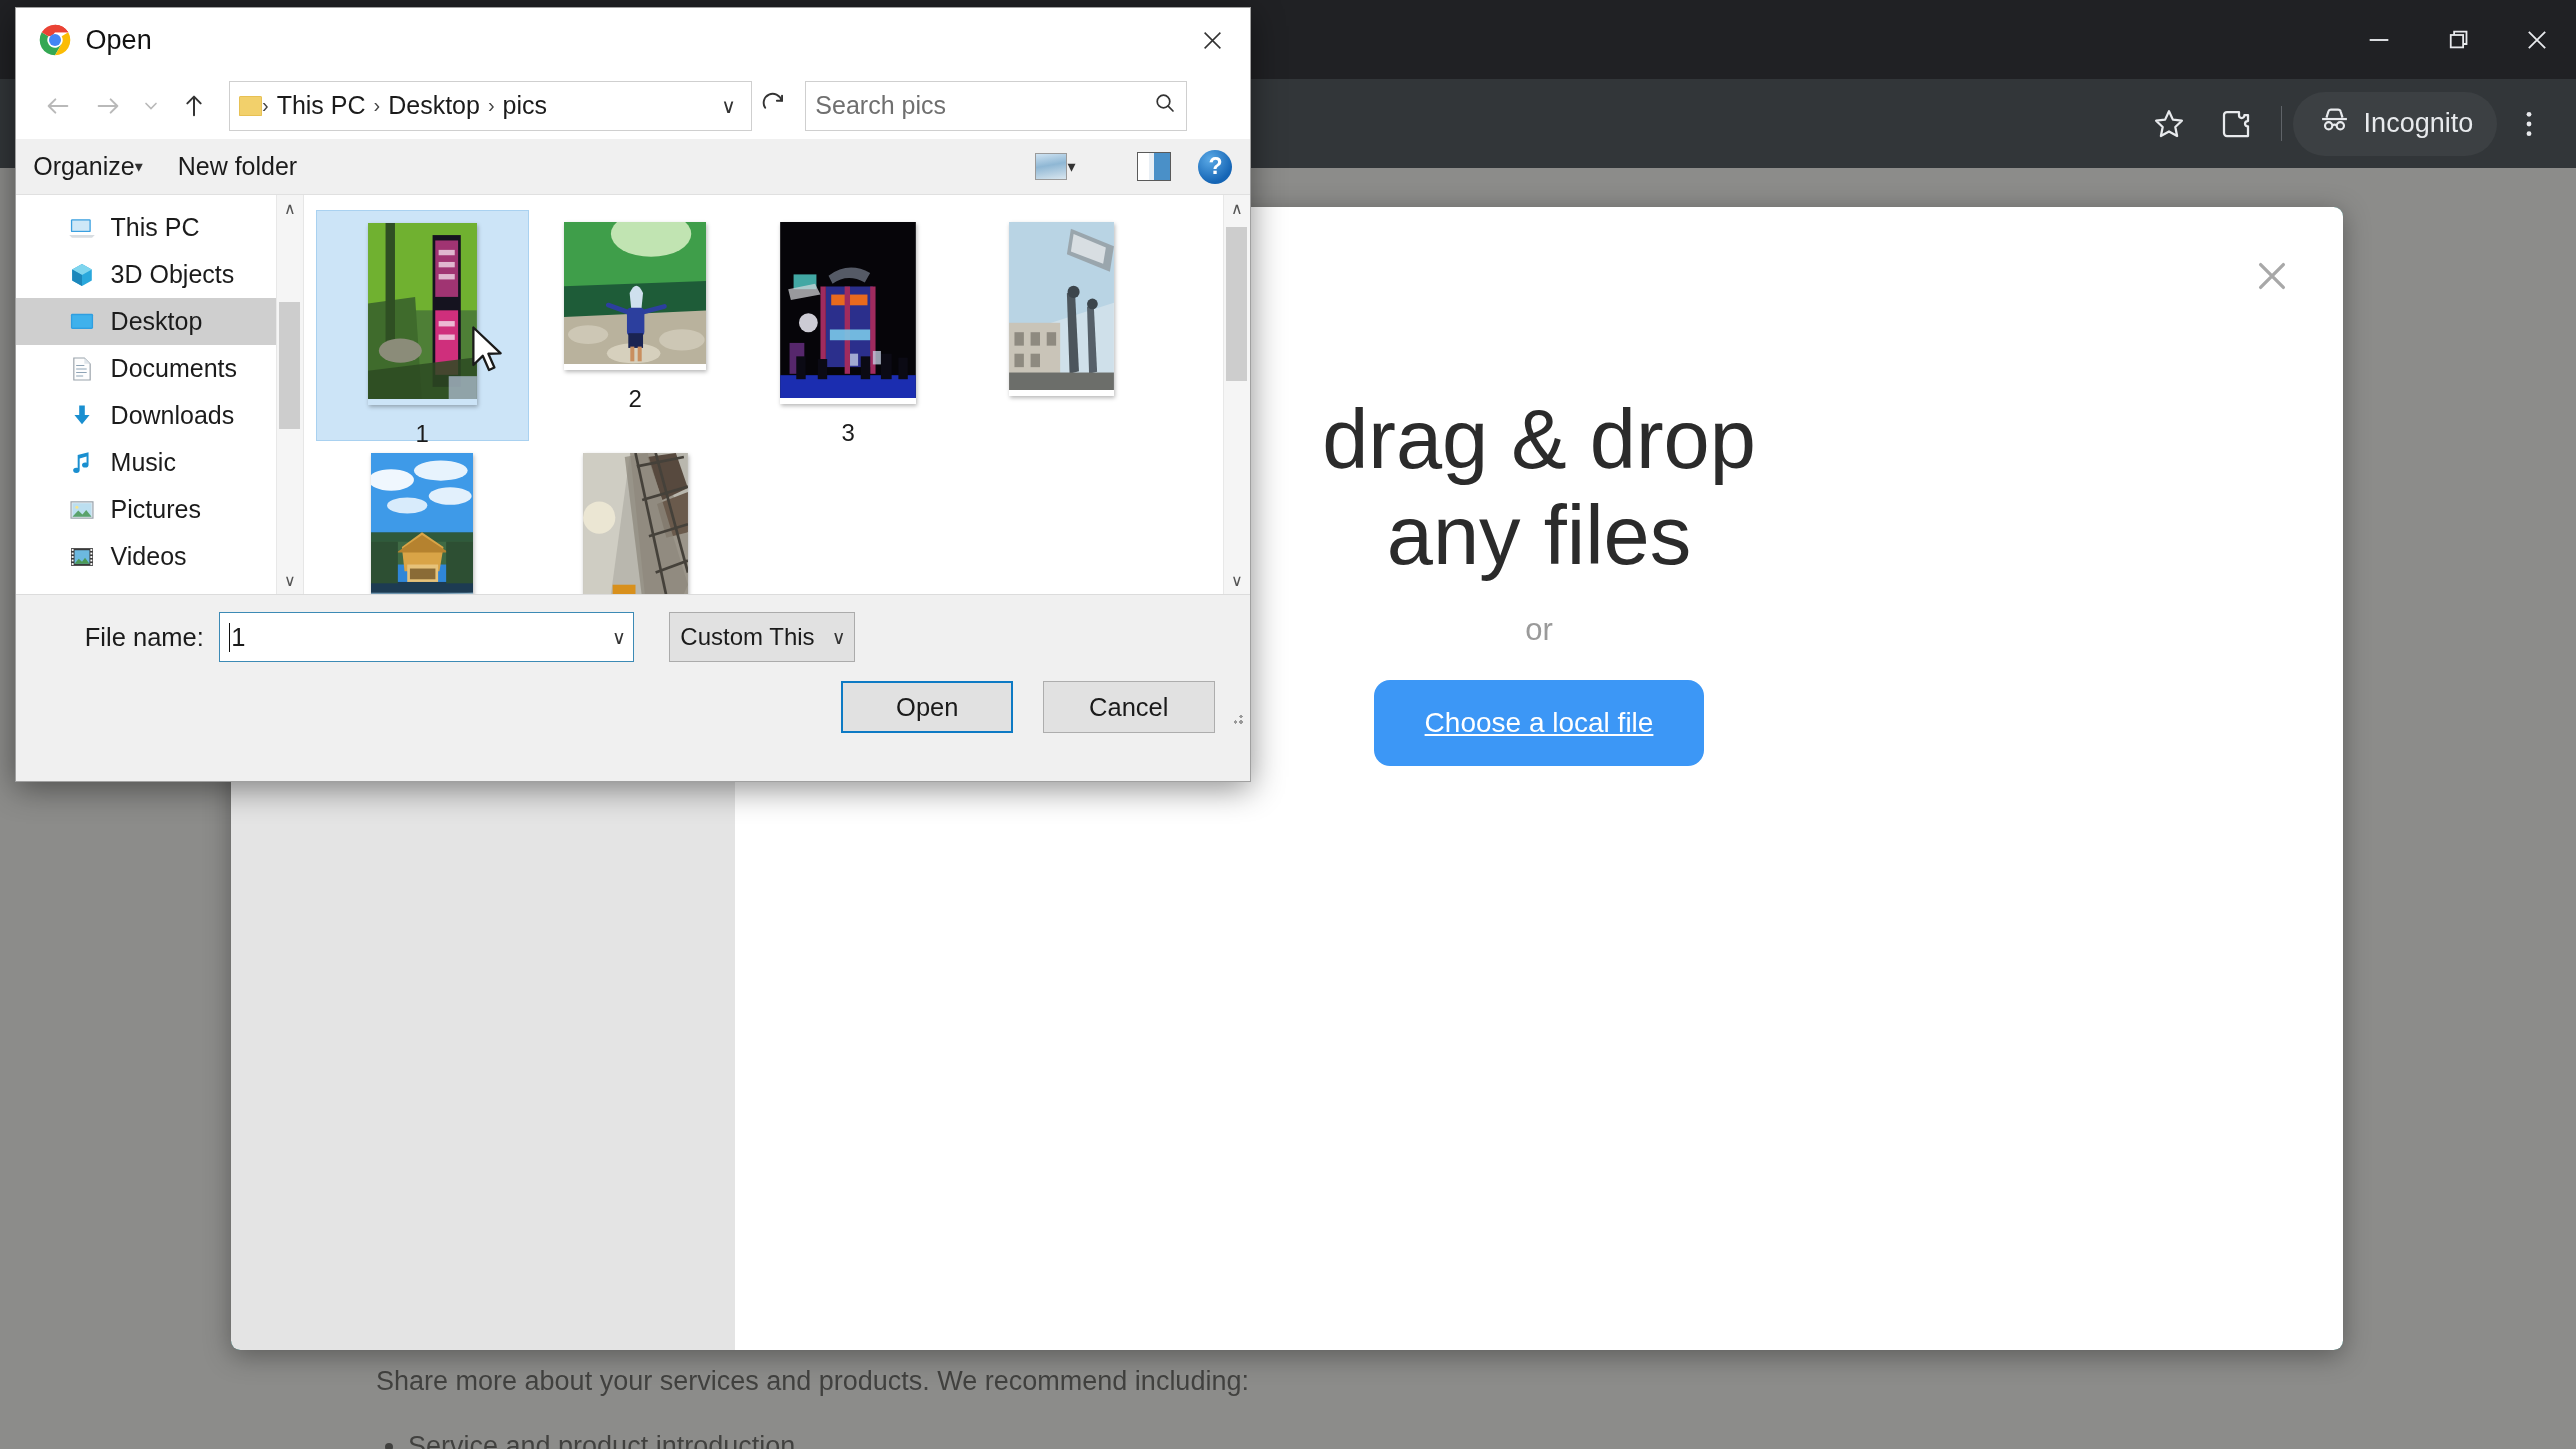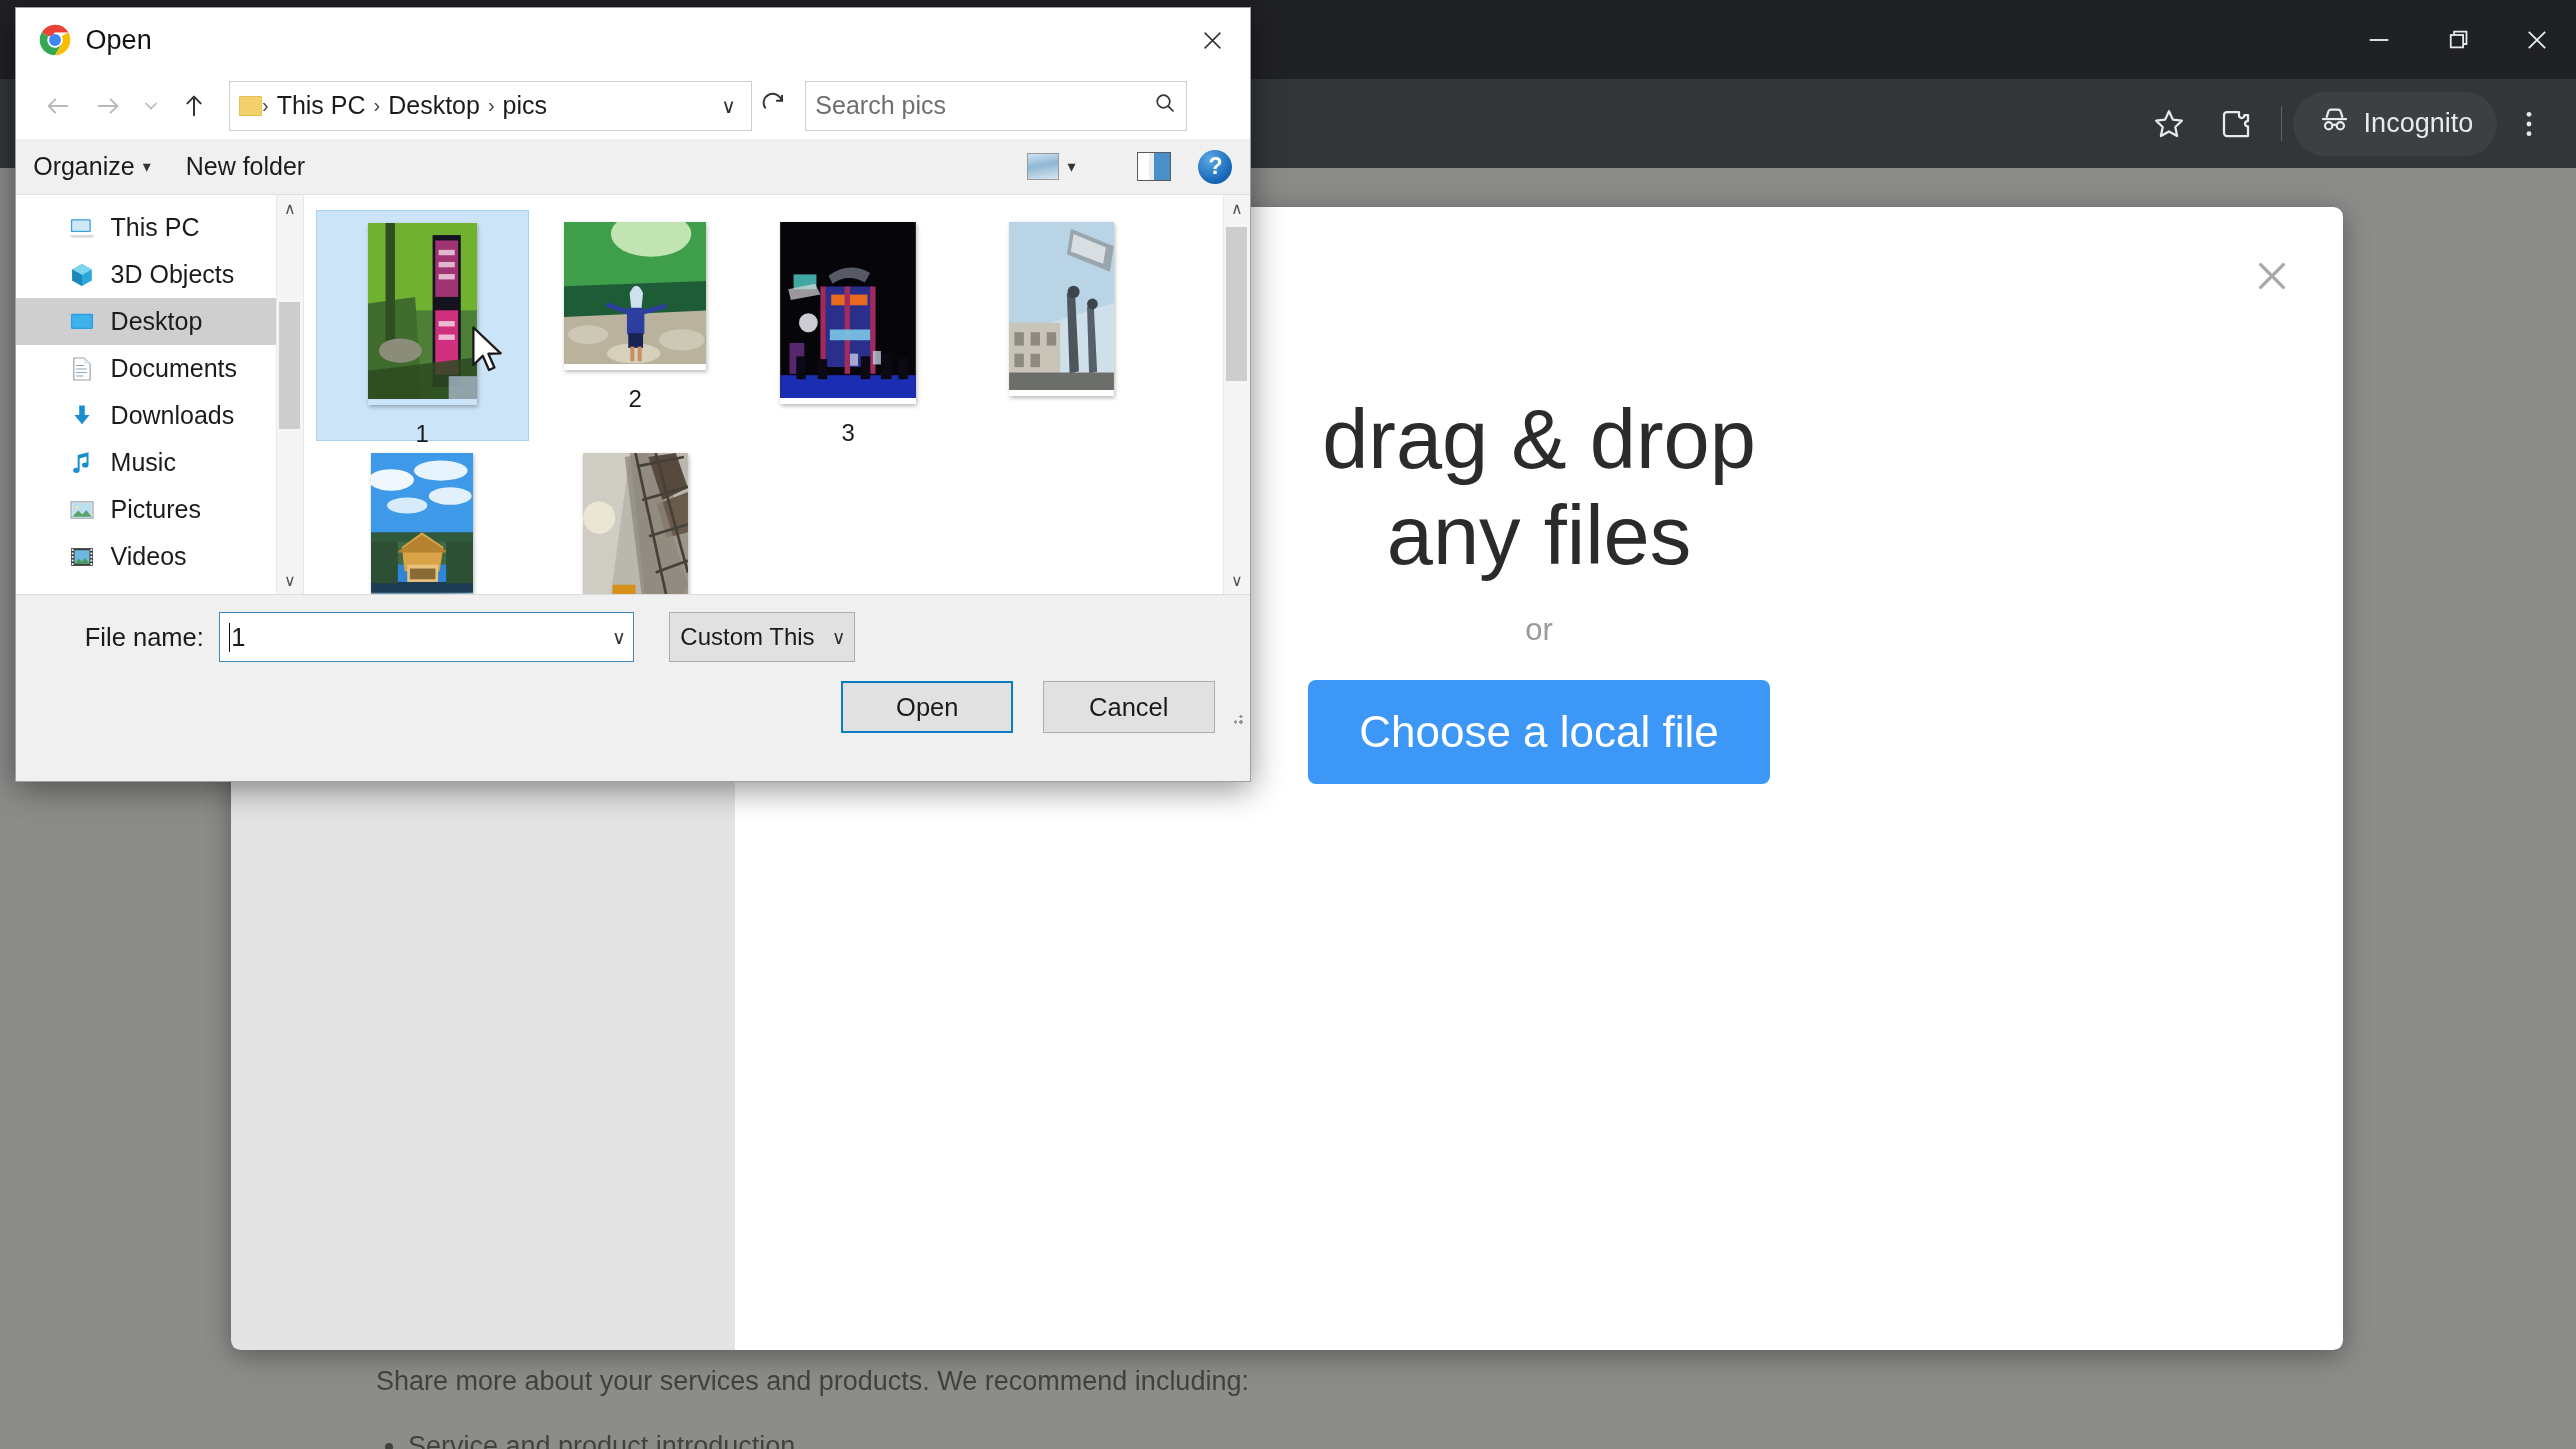--- a/index.html
+++ b/index.html
@@ -102,22 +102,22 @@
     position: absolute; left: 0; right: 0; top: 185px;
     text-align: center;
   }
   .uc-headline {
     font-size: 83px; line-height: 1.16; color: #2b2b2b; font-weight: 400;
   }
   .uc-or { margin-top: 27px; font-size: 31px; color: #9a9a9a; }
   .uc-choose {
     display: inline-block; margin-top: 32px;
     background: #3c97f6; color: #fff;
-    font-size: 44px; padding: 27px 51px; border-radius: 8px;
-    border: none; cursor: pointer;
+    font-size: 28px; padding: 27px 51px; border-radius: 16px;
+    border: none; cursor: pointer; text-decoration: underline;
   }
 
   
   #open-dialog {
     position: absolute; left: 14.8px; top: 7px;
     width: 1236px; height: 775px;
     background: #f0f0f0;
     border: 0.7px solid #a0a0a0;
     box-shadow: 0 6.7px 31px rgba(0,0,0,.45);
     font-size: 25px; color: #1b1b1b;
@@ -160,21 +160,21 @@
     border: 0.7px solid #cfcfcf; background:#fff;
     display: flex; align-items: center; padding: 0 9.4px;
   }
   .search-placeholder { flex: 1; color: #6f6f6f; font-size: 25px; }
 
   .od-toolbar {
     height: 56px; background: #f0f0f0;
     display: flex; align-items: center; padding: 0 17.4px;
     border-bottom: 0.7px solid #e0e0e0;
   }
-  .od-tb-item { font-size: 25px; color: #1b1b1b; margin-right: 35px; display:flex; align-items:center; gap:8px; }
+  .od-tb-item { font-size: 25px; color: #1b1b1b; margin-right: 35px; display:flex; align-items:center; gap:0; }
   .od-tb-caret { font-size: 16px; color:#333; }
   .od-tb-right { margin-left: auto; display: flex; align-items: center; gap: 27px; }
   .view-icon { width: 32px; height: 27px; border: 1.3px solid #9a9a9a; background: linear-gradient(170deg,#cfe3f2 0%,#8fb7d4 45%,#d9e6ef 100%); }
   .pane-icon { width: 34px; height: 29.5px; border: 1.3px solid #5a5a5a; display: flex; }
   .pane-icon i { display:block; height:100%; }
   .help-icon {
     width: 34px; height: 34px; border-radius: 50%;
     background: radial-gradient(circle at 35% 28%, #5aa9e6 0%, #1565b5 70%);
     color: #fff; font-size: 23px; font-weight: bold;
     display:flex; align-items:center; justify-content:center;

